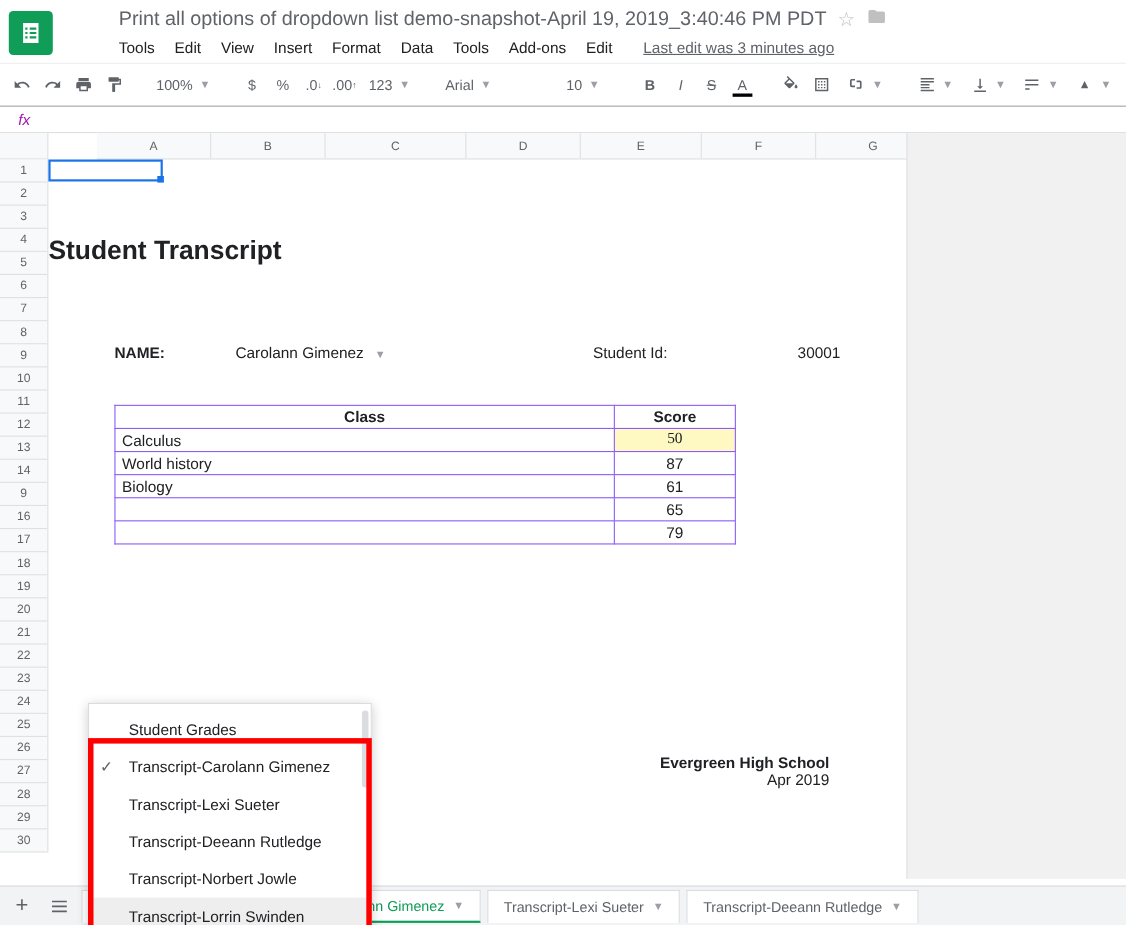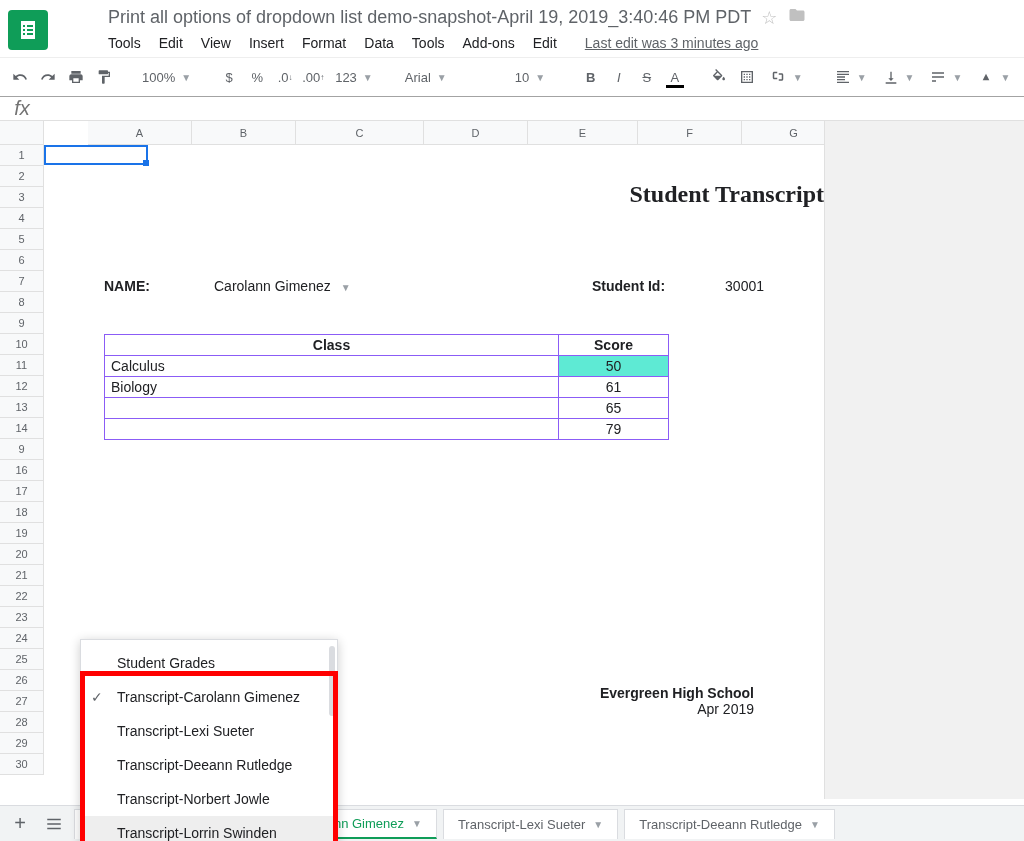--- a/index.html
+++ b/index.html
@@ -35,46 +35,46 @@
     padding: 6px 8px; border-top:1px solid #eee; border-bottom: 1px solid #a3a3a3; margin-top:6px;
     font-size: 13px; color:#5f6368;
   }
   .tbtn { min-width:24px; height:26px; display:flex;align-items:center;justify-content:center; padding:0 4px; border-radius:2px; cursor:pointer;}
   .tsep { width:1px; height:20px; background:#e0e0e0; margin:0 6px;}
   .tsel { display:flex; align-items:center; gap:6px; padding:0 6px; height:26px;}
   .tsel .caret { font-size:10px; color:#9aa0a6;}
   .text-color-btn { position:relative;}
   .text-color-underline { position:absolute; left:3px; right:3px; bottom:2px; height:3px; background:#000;}
   .fxbar { display:flex; align-items:center; height:24px; border-bottom:1px solid #e0e0e0;}
-  .fxbar .fx { font-style:italic; color:#737373; width:44px; text-align:center; font-size:20px;}
+  .fxbar .fx { font-style:italic; color:#a21caf; width:44px; text-align:center; font-size:14px;}
 
   
   .sheet-area { position: relative; display:flex; height: 678px; }
   .rowhdrs { width:44px; background:#f8f9fa; border-right:1px solid #e0e0e0;}
   .colhdrs { height:24px; background:#f8f9fa; border-bottom:1px solid #e0e0e0; display:flex; margin-left:44px;}
   .corner { width:44px;height:24px;background:#f8f9fa;border-right:1px solid #e0e0e0;border-bottom:1px solid #e0e0e0; position:absolute; left:0; top:0;}
   .colhdr { text-align:center; font-size:11px; color:#5f6368; border-right:1px solid #e0e0e0; line-height:24px;}
   .rowhdr { height:21px; text-align:center; font-size:11px; color:#5f6368; border-bottom:1px solid #e0e0e0; line-height:21px;}
   .selcell { position:absolute; border:2px solid #1a73e8; background:transparent;}
   .selcell .handle{position:absolute;right:-3px;bottom:-3px;width:6px;height:6px;background:#1a73e8;}
 
   
   .right-gutter { position:absolute; right:0; top:0; width:200px; height:100%; background:#f1f1f1; border-left:1px solid #e0e0e0;}
   .content { position:absolute; left:44px; top:24px; width:780px; }
-  .transcript-title{ font-family: Liberation Serif, serif; font-weight:bold; font-size:24px; text-align:right; margin-top:36px;}
+  .transcript-title{ font-family: Liberation Sans, sans-serif; font-weight:bold; font-size:24px; text-align:left; margin-top:69px;}
   .info-row{ display:flex; margin-top:70px; padding:0 60px; font-size:14px;}
   .info-row .lbl{font-weight:bold; width:110px;}
   .info-row .val{ width:190px; position:relative;}
   .info-row .dd-caret{ color:#9aa0a6; font-size:10px; margin-left:6px;}
-  .info-row .lbl2{font-weight:bold; width:150px; text-align:right; margin-right:60px;}
+  .info-row .lbl2{font-weight:normal; width:150px; text-align:left; margin-right:36px;}
   .grades{ margin: 40px 60px 0; border-collapse:collapse; width:565px;}
   .grades th, .grades td{ border:1px solid #8b5cf6; padding:2px 6px; font-size:14px;}
   .grades th{font-weight:bold; text-align:center;}
   .grades td.score{text-align:center; width:110px;}
-  .lowscore{ background:#5eead4;}
+  .lowscore{ background:#fef9c3;font-family:Liberation Serif, serif;}
   .school-info{ position:absolute; right:70px; top:540px; text-align:right; font-size:14px;}
   .school-name{font-weight:bold;}
 
   
   .sheet-menu {
     position:absolute; left:80px; top:518px; width:258px; background:#fff;
     box-shadow:0 2px 10px rgba(0,0,0,.2); border:1px solid #dadce0; z-index:20;
     padding:6px 0;
   }
   .sheet-menu .item{ display:flex; align-items:center; height:34px; padding:0 16px 0 36px; font-size:14px; position:relative; cursor:pointer;}
@@ -301,20 +301,24 @@
         <th>Class</th>
         <th style="width:110px">Score</th>
       </tr>
         </thead>
       <tbody id="grades-body">
           <tr>
             <td>Calculus</td>
             <td class="score lowscore">50</td>
           </tr>
           <tr>
+            <td>World history</td>
+            <td class="score">87</td>
+          </tr>
+          <tr>
             <td>Biology</td>
             <td class="score">61</td>
           </tr>
           <tr>
             <td></td>
             <td class="score">65</td>
           </tr>
           <tr>
             <td></td>
             <td class="score">79</td>

